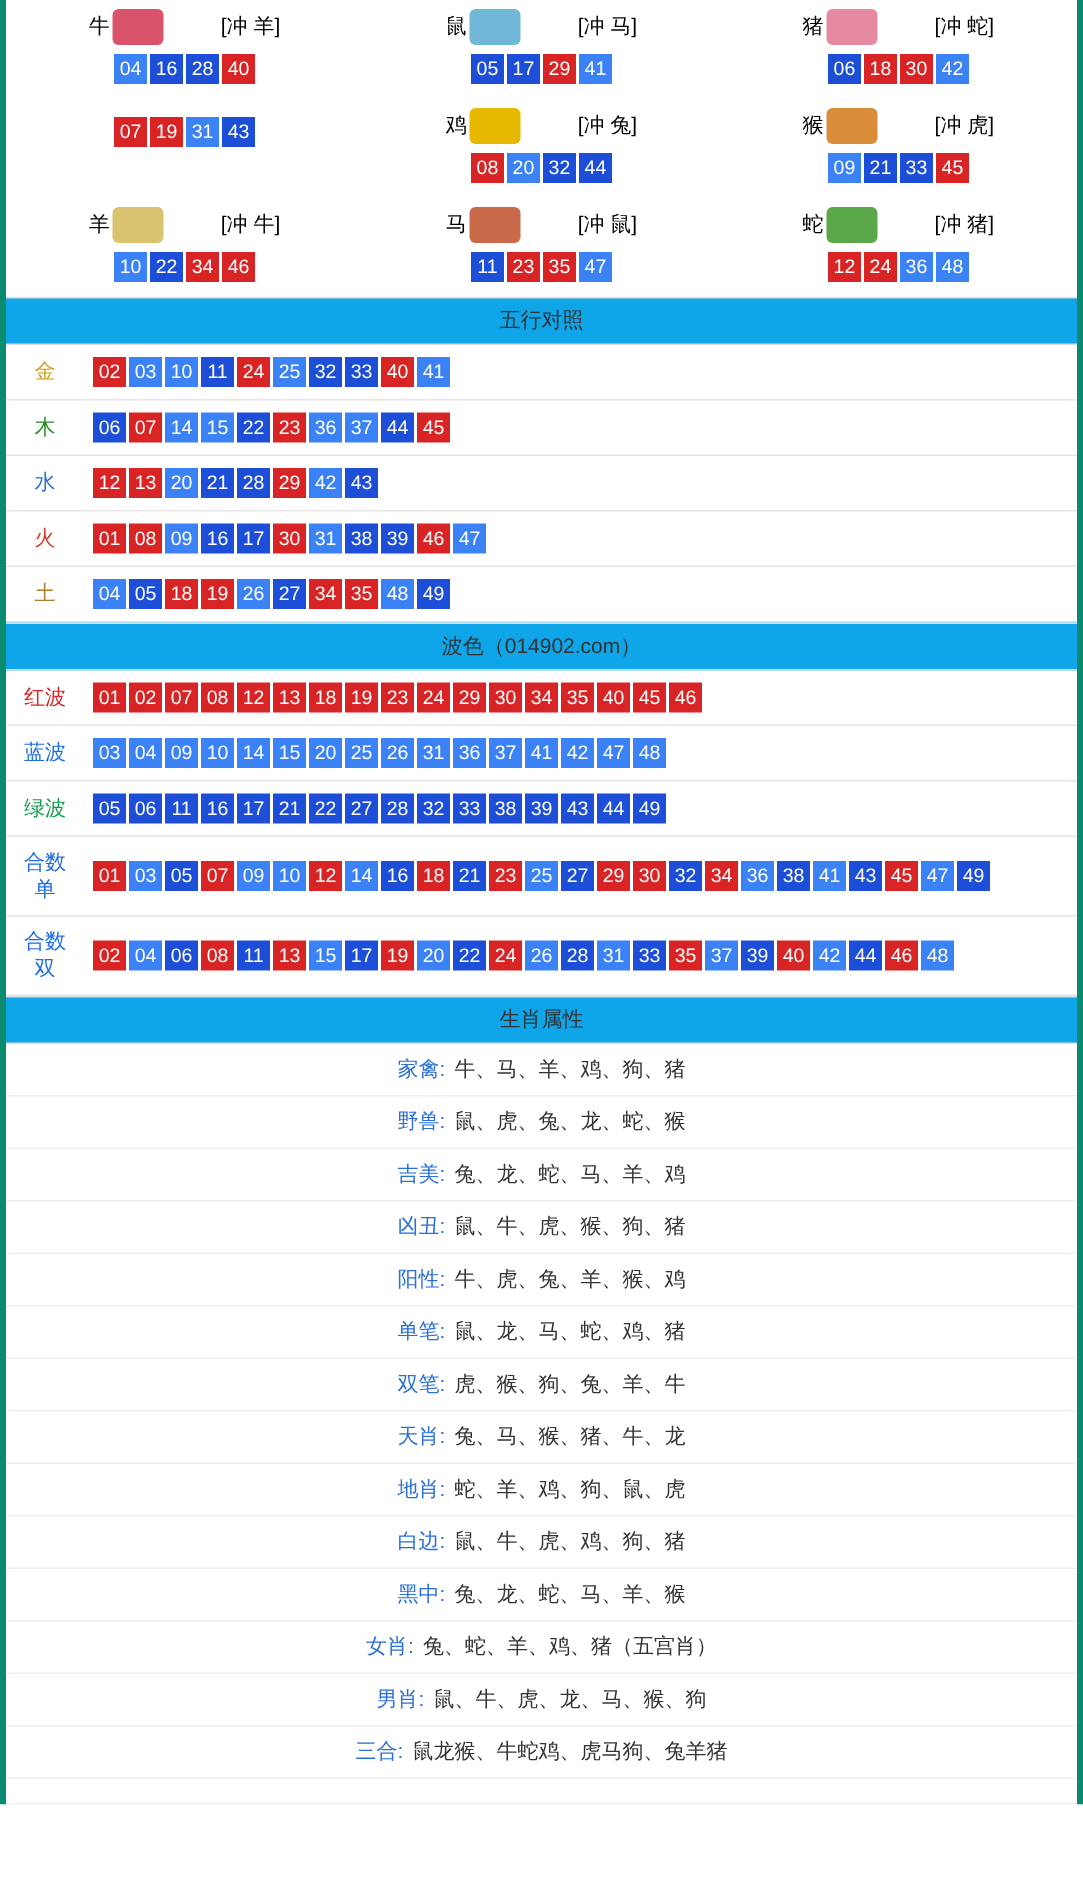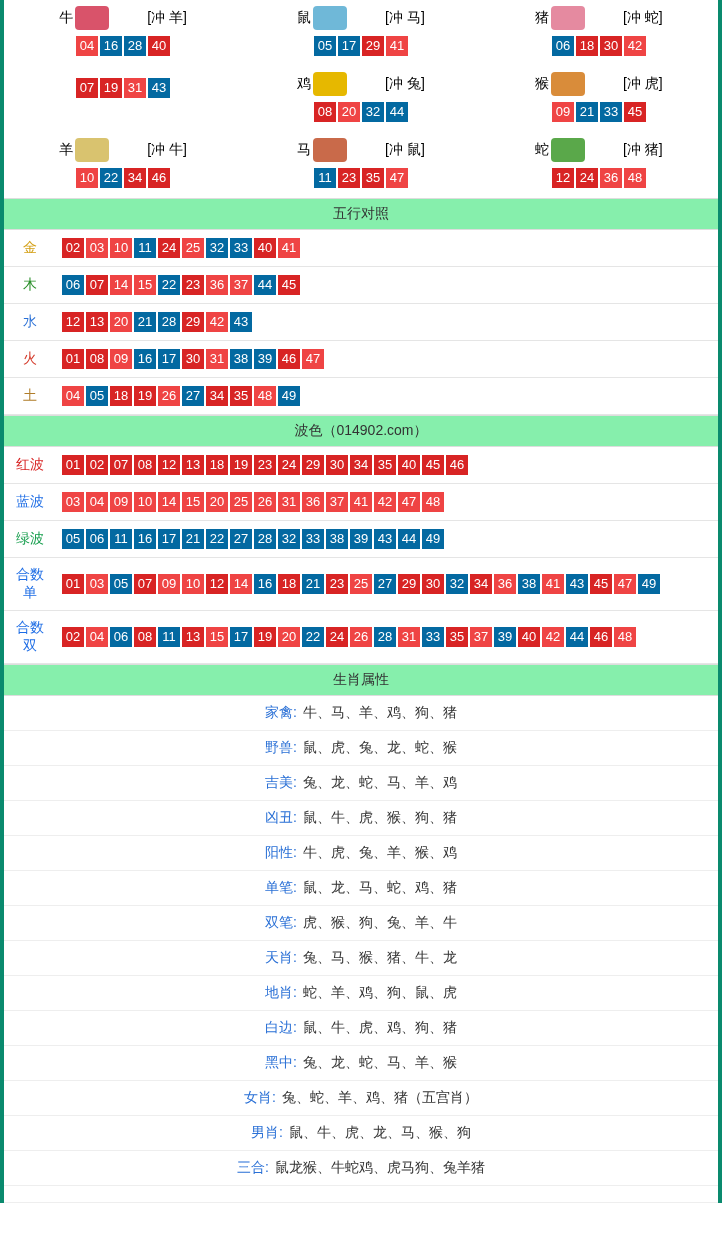--- a/index.html
+++ b/index.html
@@ -6,23 +6,23 @@
   body{font-family:Arial,"Microsoft YaHei",sans-serif;font-size:14px;background:#fff;color:#333;}
   .wrap{width:722px;border-left:4px solid #0a8a6e;border-right:4px solid #0a8a6e;}
   .zodiac-grid{display:flex;flex-wrap:wrap;}
   .zodiac-cell{width:33.33%;text-align:center;padding:6px 0 10px;}
   .zname{color:#000;font-size:14px;}
   .zchong{color:#000;margin-left:36px;}
   .zicon{display:inline-block;width:34px;height:24px;vertical-align:middle;border-radius:4px;margin:0 2px;}
   .balls{margin-top:6px;}
   .ball{display:inline-block;width:22px;height:20px;line-height:20px;color:#fff;font-size:13px;margin:0 1px;text-align:center;}
   .r{background:#d82424;}
-  .b{background:#ef4444;}
-  .g{background:#0369a1;}
-  .section-head{background:#86efac;text-align:center;padding:6px 16px;border-top:1px solid #ddd;border-bottom:1px solid #ddd;font-size:14px;color:#333;}
+  .b{background:#3b82f6;}
+  .g{background:#1d4ed8;}
+  .section-head{background:#0ea5e9;text-align:center;padding:6px 16px;border-top:1px solid #ddd;border-bottom:1px solid #ddd;font-size:14px;color:#333;}
   table{width:100%;border-collapse:collapse;}
   td{border-bottom:1px solid #e5e5e5;padding:8px 6px;vertical-align:middle;}
   td.lbl{width:52px;text-align:center;font-size:14px;}
   .c-gold{color:#d4a017;}
   .c-wood{color:#2a8f2a;}
   .c-water{color:#2a70d6;}
   .c-fire{color:#d43a2a;}
   .c-earth{color:#b07d2a;}
   .c-red{color:#d82424;}
   .c-blue{color:#1e6de5;}

